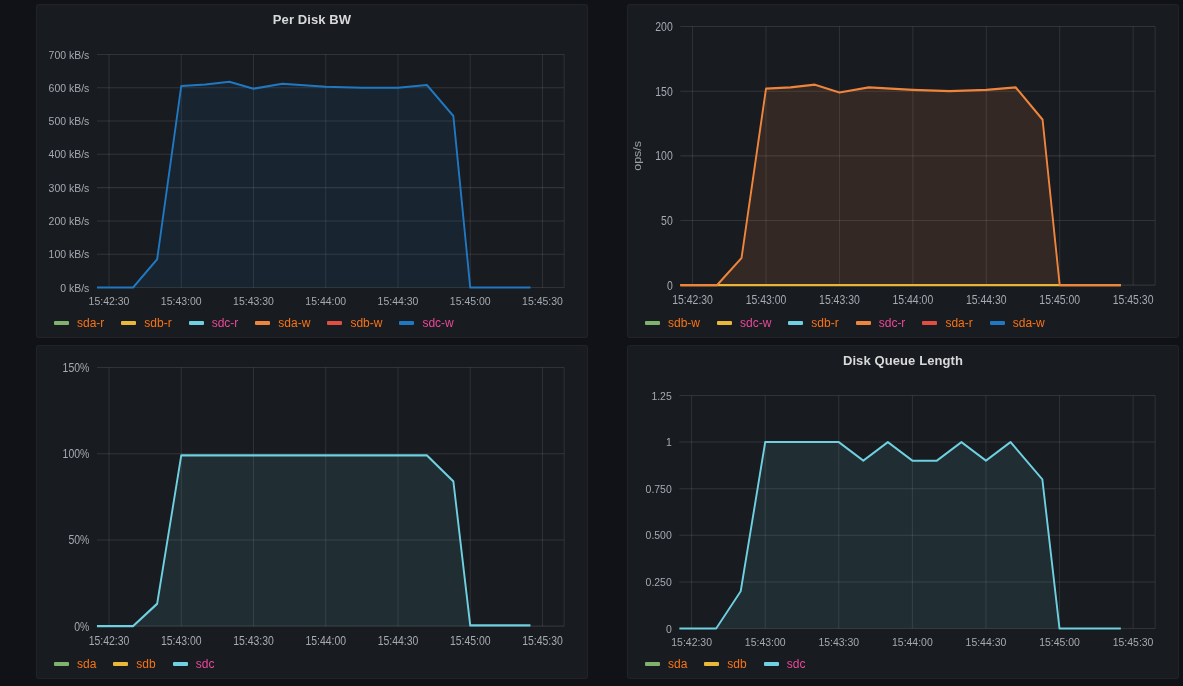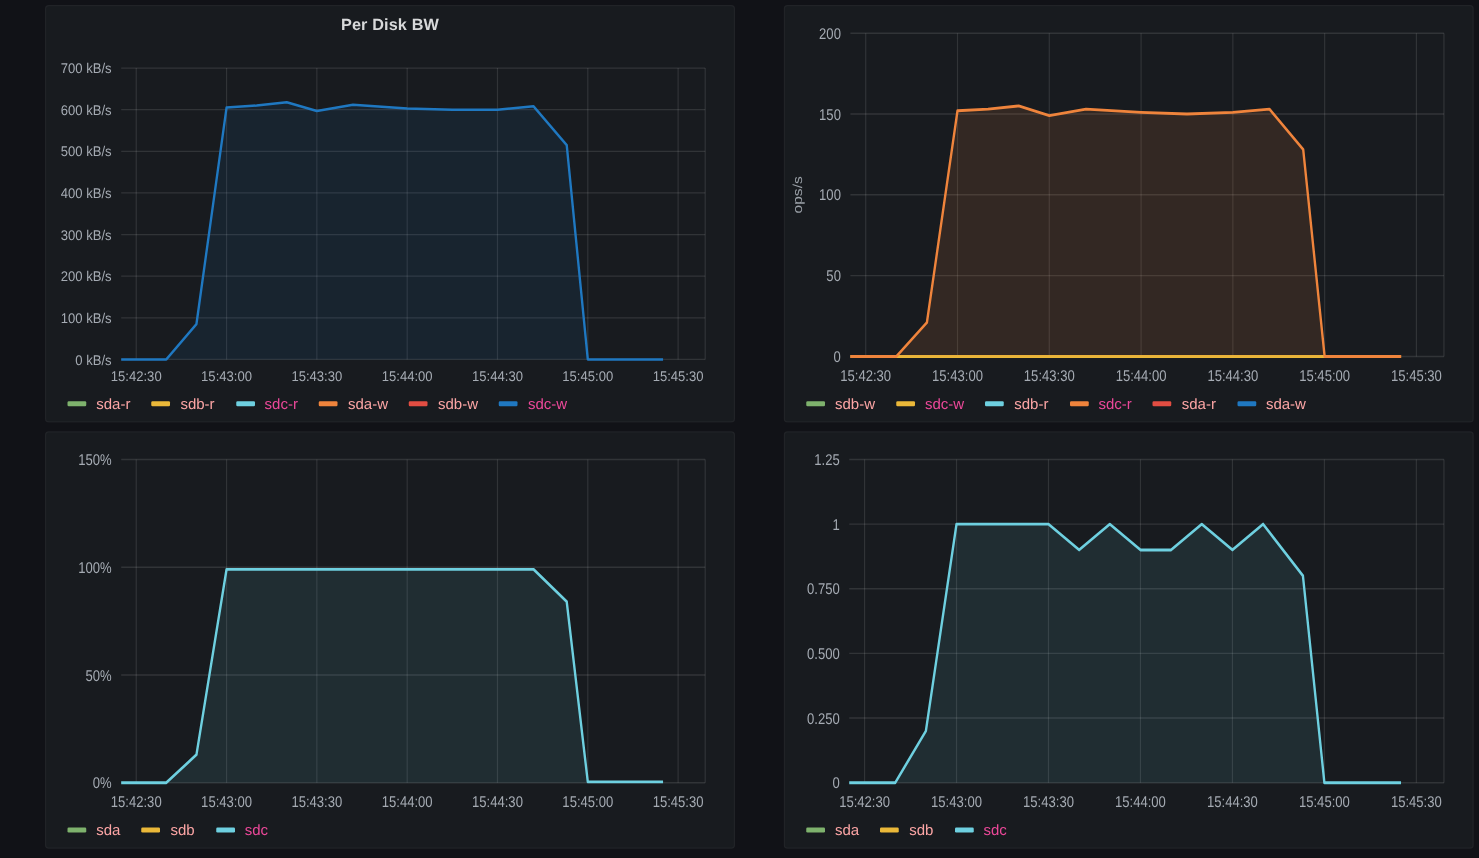--- a/index.html
+++ b/index.html
@@ -70,21 +70,21 @@
     cursor: pointer;
     white-space: nowrap;
   }
   .legend-item .swatch {
     display: inline-block;
     width: 15px;
     height: 4px;
     border-radius: 1px;
     margin-right: 8px;
   }
-  .legend-item .legend-label { color: #fca5a5; }
+  .legend-item .legend-label { color: #f97316; }
   .legend-item.active .legend-label { color: #ec4899; }
 </style>
 </head>
 <body>
 
 <div class="dashboard">
 
   <section class="panel">
     <h2 class="panel-title">Per Disk BW</h2>
     <div class="chart">
@@ -254,20 +254,21 @@
           <span class="legend-label">sdb</span>
         </span>
         <span class="legend-item active">
           <i class="swatch" style="background: rgb(110, 208, 224);"></i>
           <span class="legend-label">sdc</span>
         </span>
       </div>
   </section>
 
   <section class="panel">
+    <h2 class="panel-title">Disk Queue Length</h2>
     <div class="chart">
         <svg viewBox="0 0 578 268" preserveAspectRatio="none">
           <line x1="54" y1="19" x2="554" y2="19" stroke="rgba(255,255,255,0.11)" stroke-width="1"></line>
           <text x="46" y="23" text-anchor="end" font-size="11" fill="#a5abb3">1.25</text>
           <line x1="54" y1="64.6" x2="554" y2="64.6" stroke="rgba(255,255,255,0.11)" stroke-width="1"></line>
           <text x="46" y="68.6" text-anchor="end" font-size="11" fill="#a5abb3">1</text>
           <line x1="54" y1="110.20000000000002" x2="554" y2="110.20000000000002" stroke="rgba(255,255,255,0.11)" stroke-width="1"></line>
           <text x="46" y="114.20000000000002" text-anchor="end" font-size="11" fill="#a5abb3">0.750</text>
           <line x1="54" y1="155.8" x2="554" y2="155.8" stroke="rgba(255,255,255,0.11)" stroke-width="1"></line>
           <text x="46" y="159.8" text-anchor="end" font-size="11" fill="#a5abb3">0.500</text>

